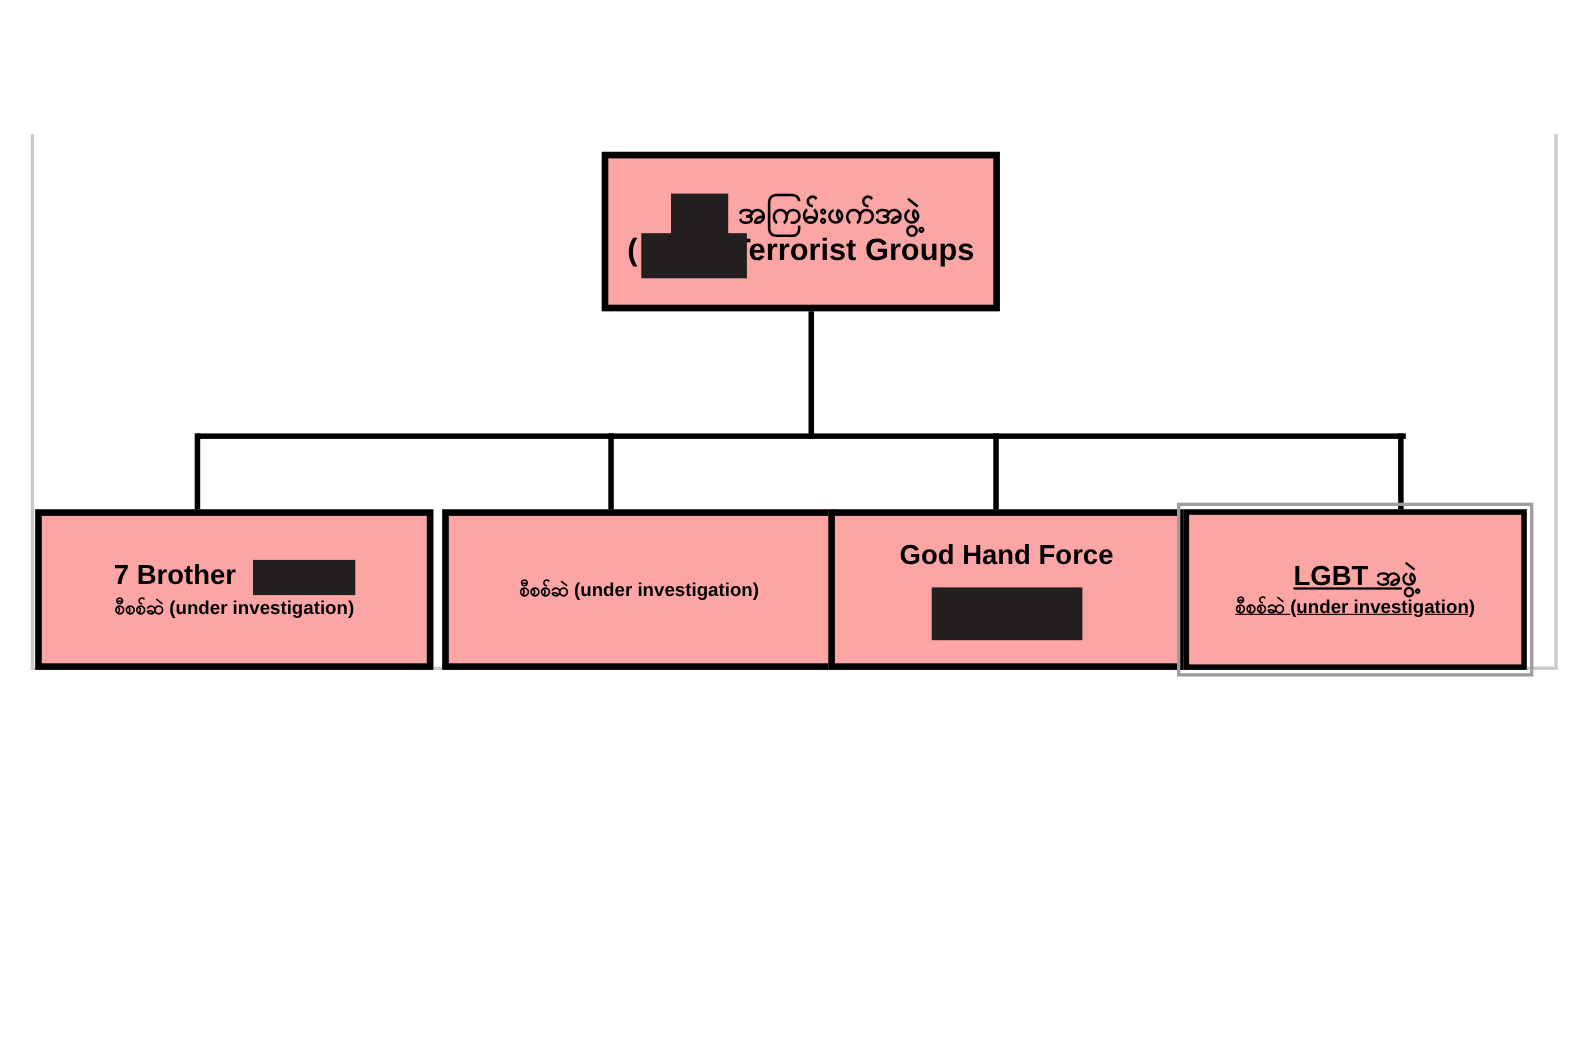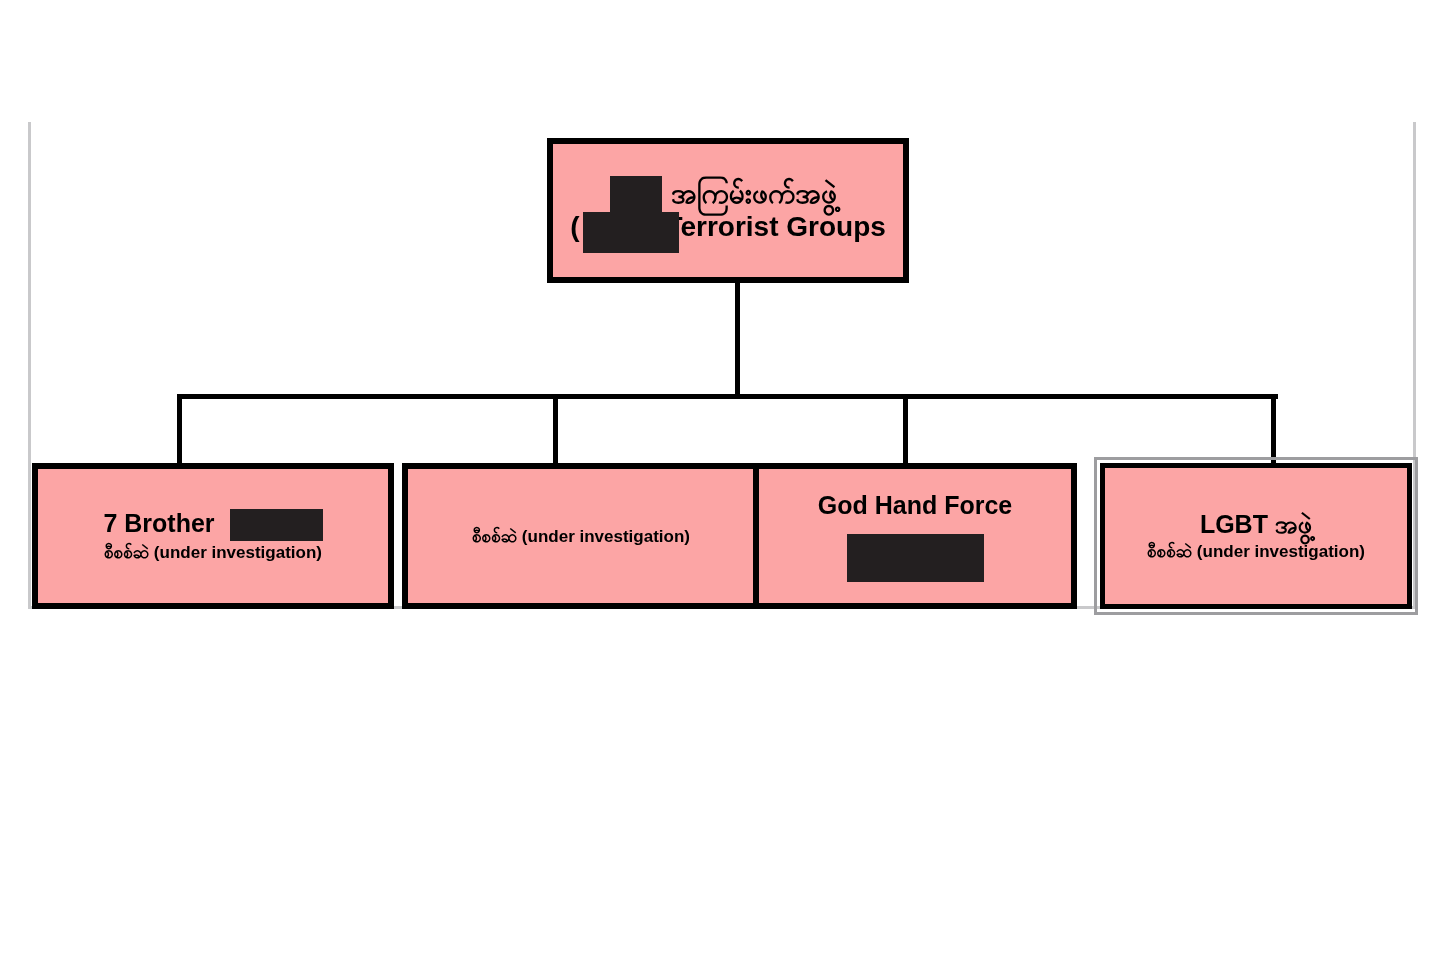--- a/index.html
+++ b/index.html
@@ -65,21 +65,21 @@
 
   .root-node { left: 547px; top: 138px; width: 362px; height: 145px; }
   .root-node .node-line { font-size: 28px; }
   .root-line-1 { padding-left: 52px; }
   .root-line-2 { margin-top: -2px; }
 
   .child-node { top: 463px; height: 146px; }
   .child-1 { left: 32px;   width: 362px; }
   .child-2 { left: 402px;  width: 358px; }
   .child-3 { left: 753px;  width: 324px; }
-  .child-4 { left: 1100px; width: 312px; }
+  .child-4 { left: 1076px; width: 312px; text-decoration: underline; }
 
   .child-node .node-line { font-size: 25px; }
   .child-node .line-primary   { font-size: 25px; }
   .child-node .line-secondary { font-size: 17px; margin-top: 2px; }
 
   .c3-title { font-size: 26px; }
 
   
   .redact {
     position: absolute;

